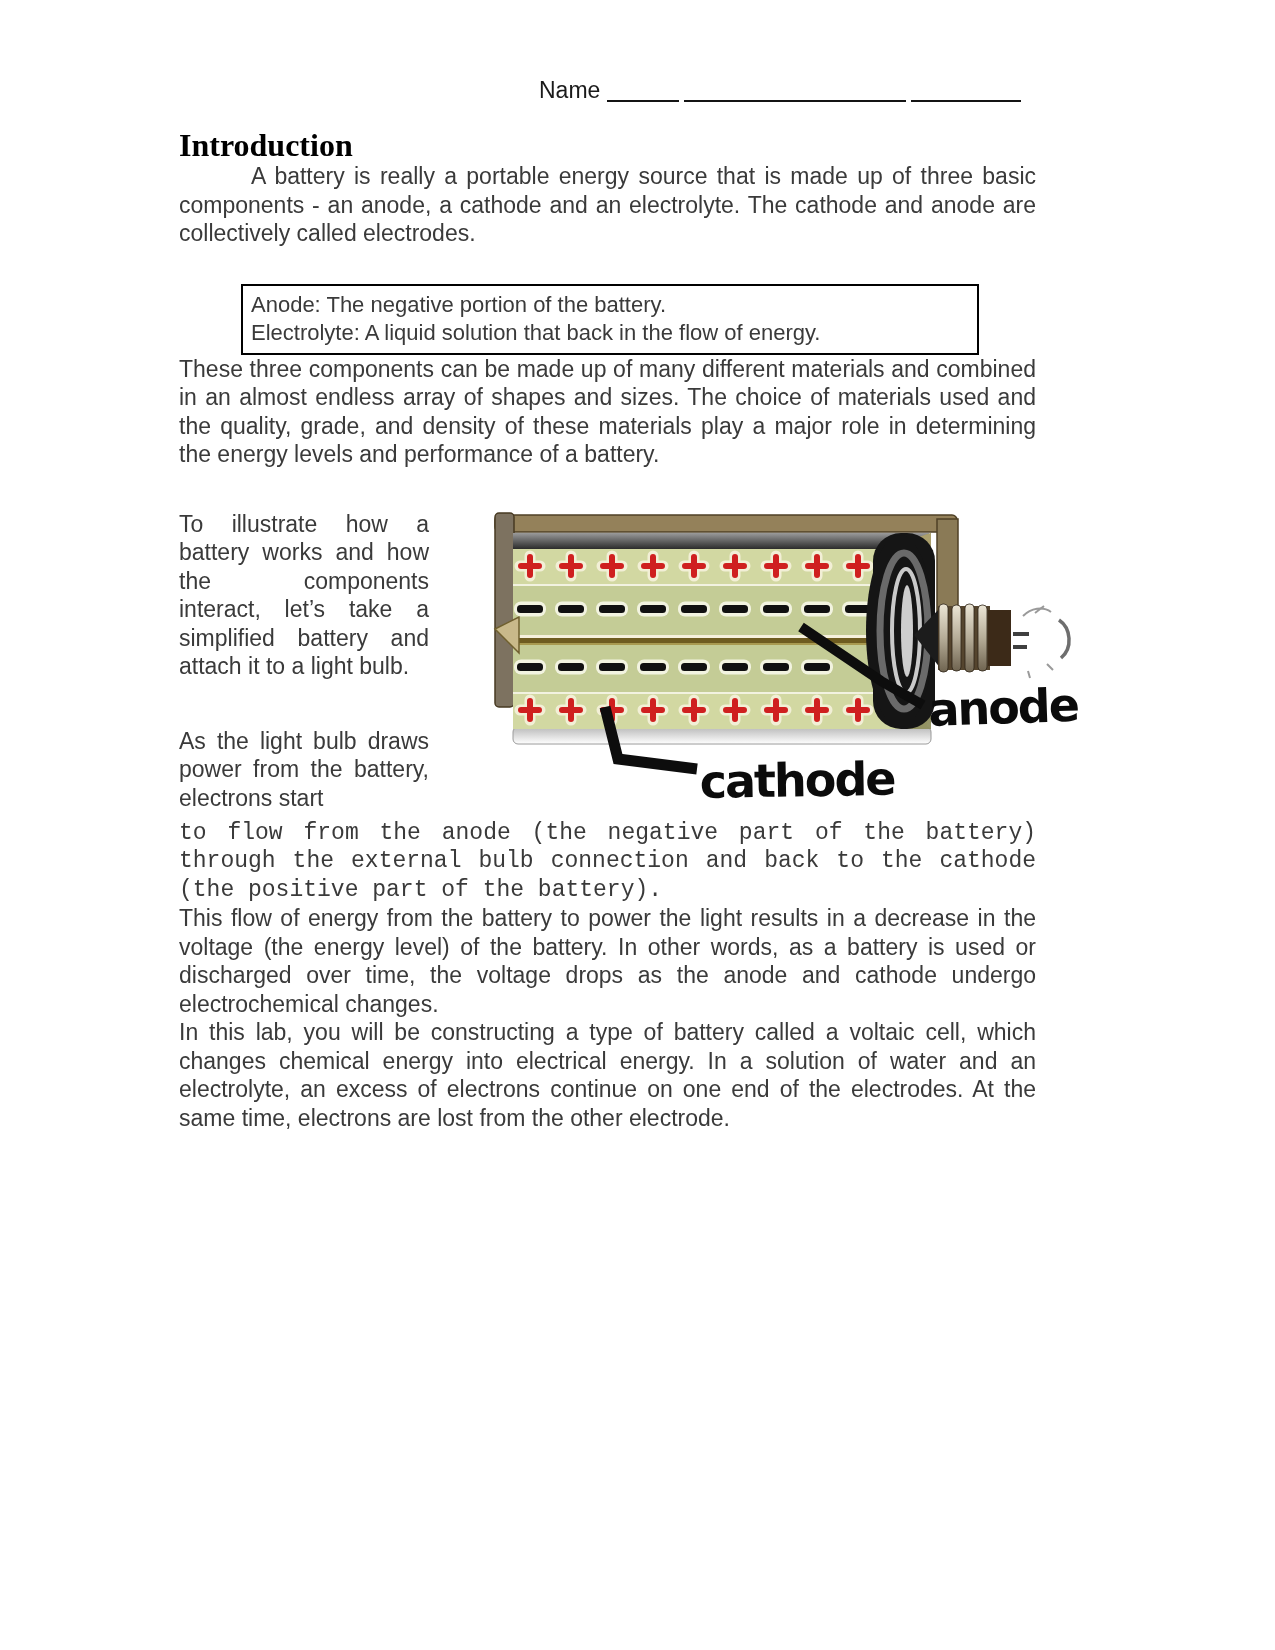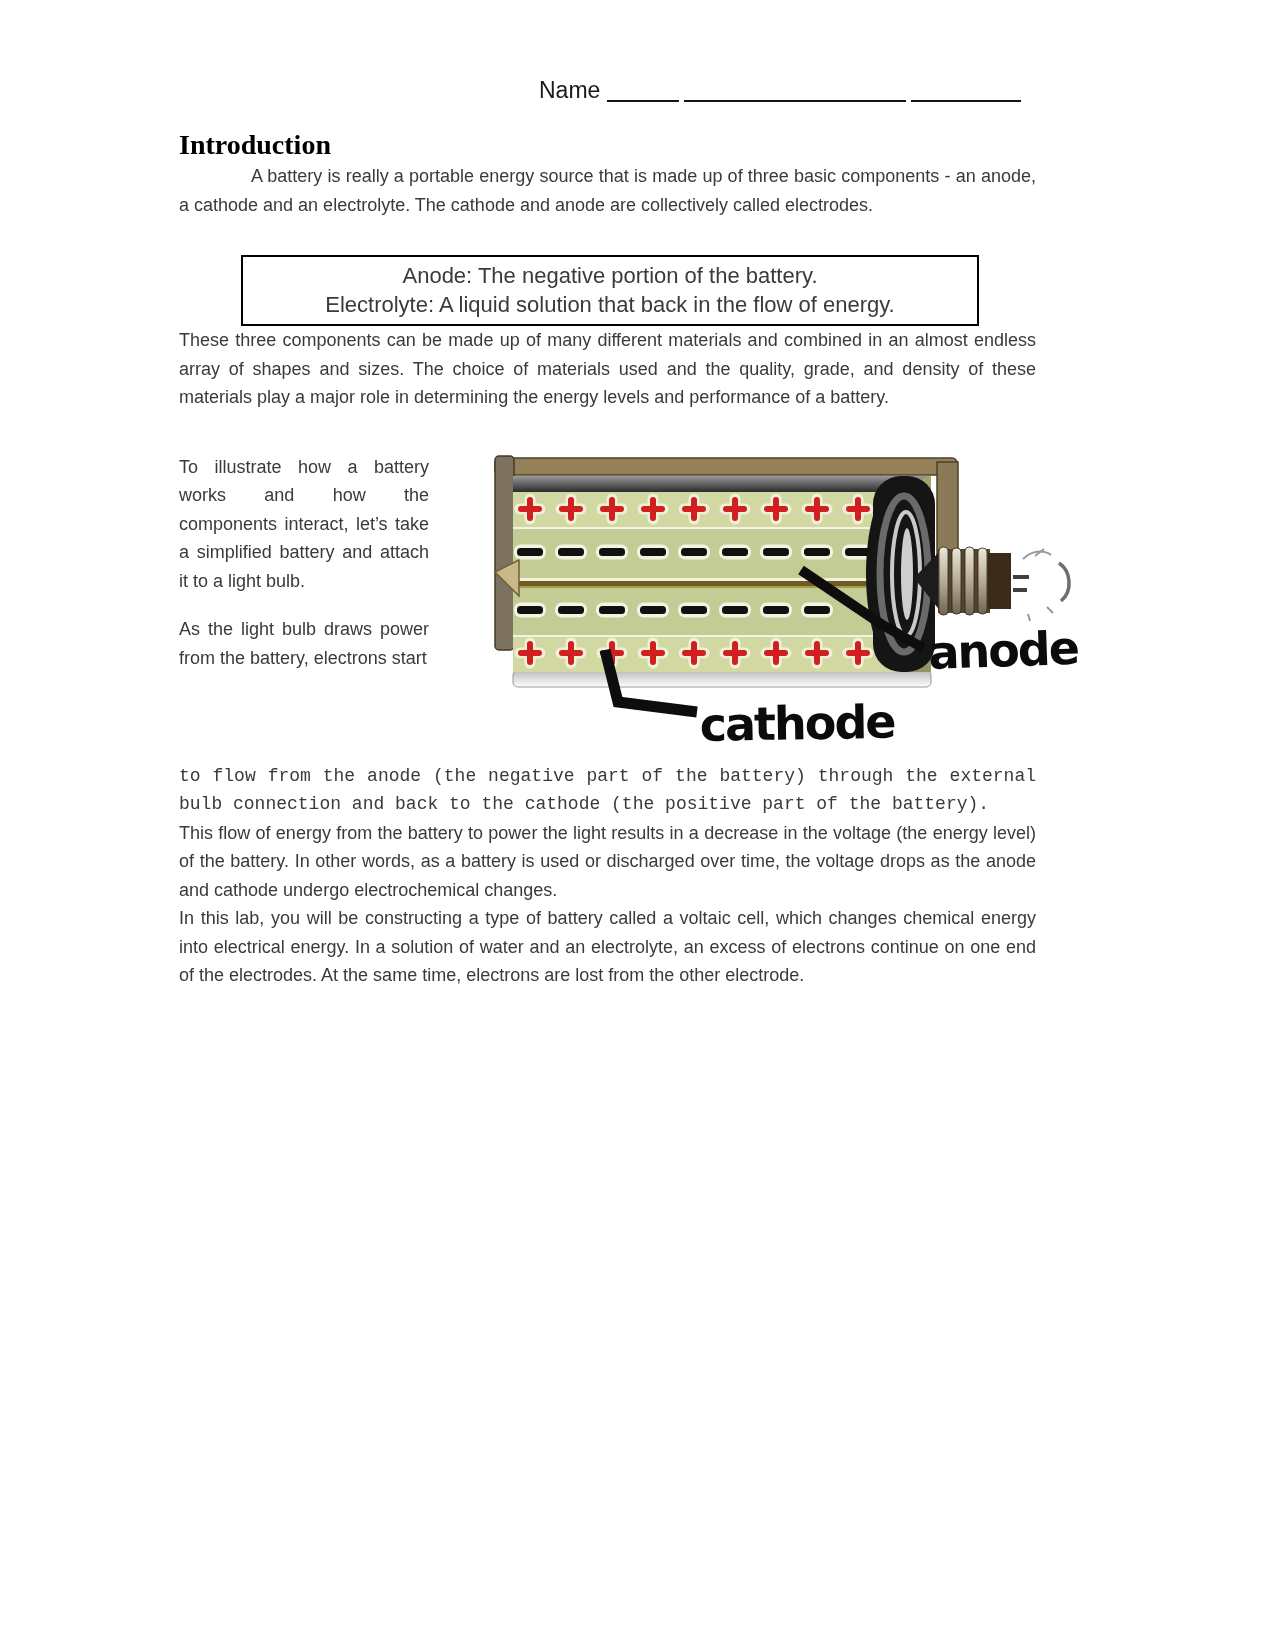--- a/index.html
+++ b/index.html
@@ -4,29 +4,29 @@
 <style>
   html,body{margin:0;padding:0;background:#ffffff;}
   .page{
     position:relative;width:1275px;height:1650px;background:#ffffff;
     font-family:"Liberation Sans",sans-serif;color:#3a3a3a;overflow:hidden;
   }
   .content{position:absolute;left:179px;top:0;width:857px;}
   .name-row{margin:76px 0 0 0;padding-left:360px;font-size:23px;color:#1a1a1a;white-space:nowrap;}
   .blank{display:inline-block;border-bottom:2.5px solid #141414;height:20px;vertical-align:baseline;transform:translateY(4px);margin-right:5px;}
   .doc-title{margin:47px 0 0 0;text-align:center;font-family:"Liberation Serif",serif;font-weight:bold;font-size:31px;color:#000;line-height:38px;}
-  .section-heading{margin:24px 0 0 0;font-family:"Liberation Serif",serif;font-weight:bold;font-size:28px;color:#000;line-height:34px;}
-  p.body{margin:0;font-size:18px;line-height:28.5px;text-align:justify;}
+  .section-heading{margin:24px 0 0 0;font-family:"Liberation Serif",serif;font-weight:bold;font-size:32px;color:#000;line-height:34px;}
+  p.body{margin:0;font-size:23px;line-height:28.5px;text-align:justify;}
   .p1{margin-top:3px;text-indent:72px;}
   .defbox{margin:36px 0 0 62px;width:718px;border:2px solid #000;padding:5px 8px;
-    font-size:22px;line-height:28.5px;text-align:center;}
+    font-size:22px;line-height:28.5px;}
   .p2{margin-top:23px;}
   .figrow{position:relative;margin-top:14px;height:336px;}
   .leftcol{width:250px;padding-top:27px;}
-  .leftcol p.second{margin-top:20px;}
+  .leftcol p.second{margin-top:46px;}
   .figure{position:absolute;left:276px;top:-6px;width:660px;height:335px;}
   .figure svg{display:block;width:660px;height:335px;}
   .figure text{font-family:"DejaVu Sans","Liberation Sans",sans-serif;font-weight:bold;fill:#0b0b0b;}
   .p3{margin-top:2px;font-family:Liberation Mono, monospace;}
   .p4{margin-top:25px;}
   .p5{margin-top:34px;}
   .p6{margin-top:34px;}
 </style>
 </head>
 <body>

